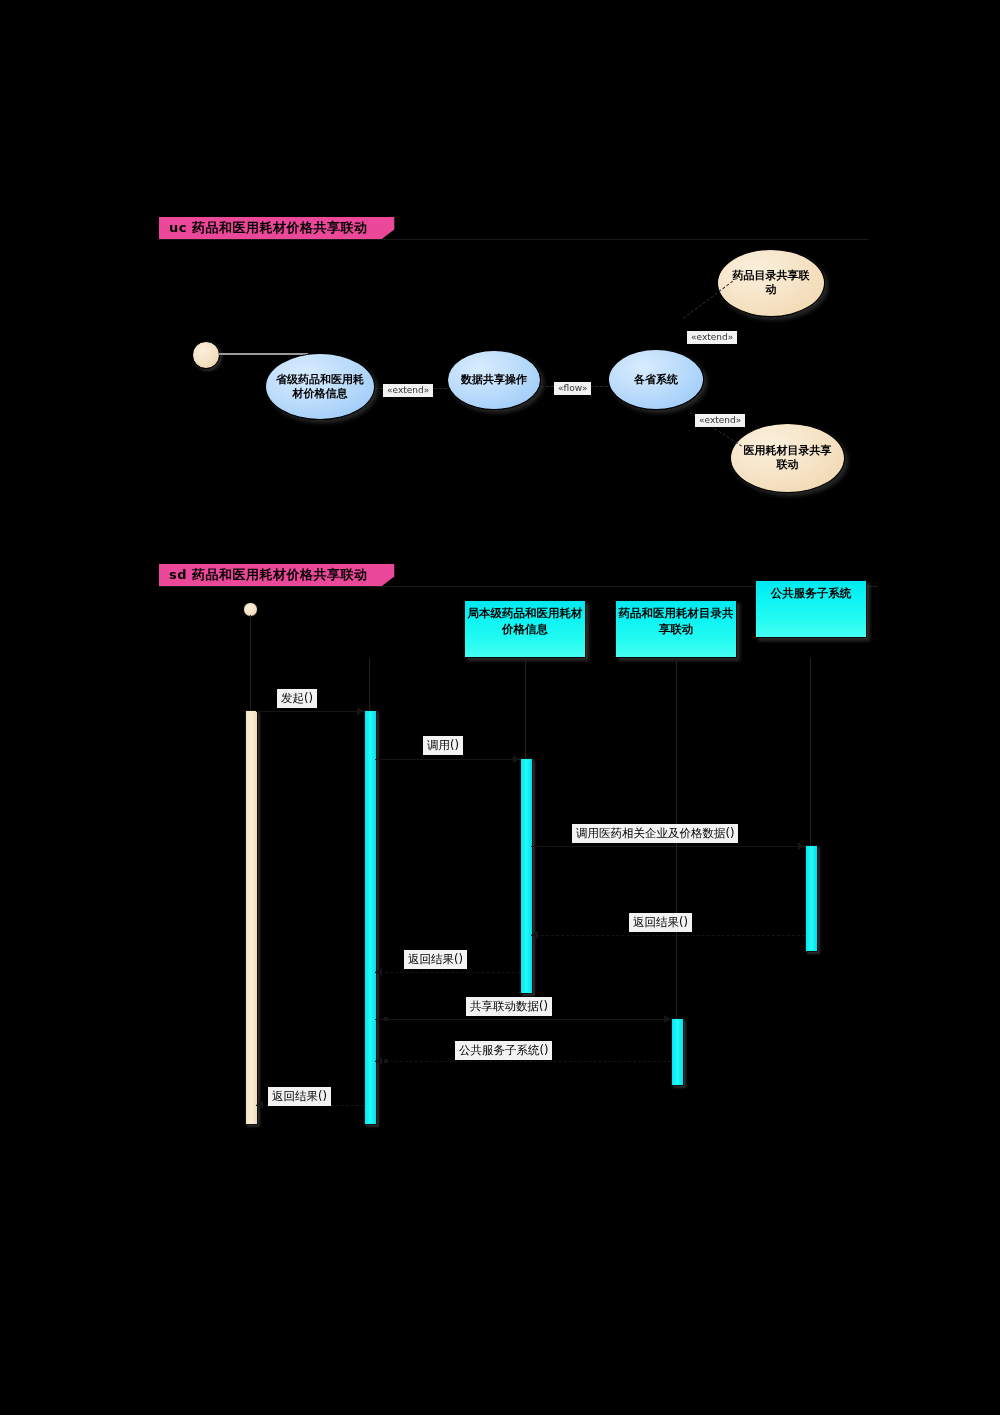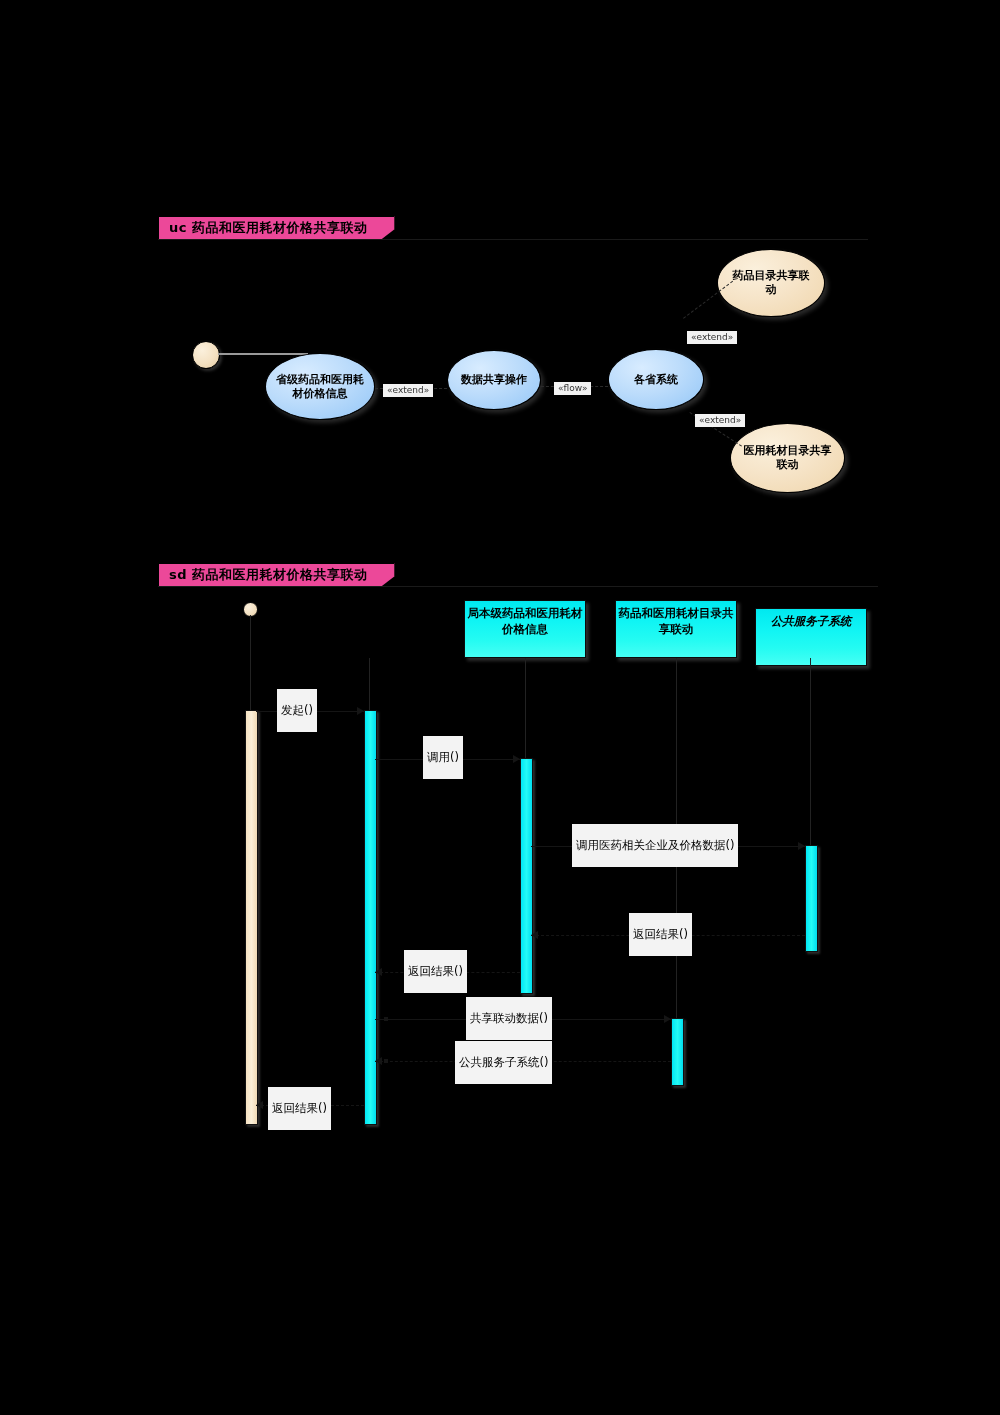--- a/index.html
+++ b/index.html
@@ -139,21 +139,21 @@
   .msg-line.ret {
     background: none;
     border-top: 1px dashed #151515;
     height: 0;
   }
   .msg-label {
     position: absolute;
     background: #f3f3f3;
     color: #000000;
     font-size: 11.5px;
-    padding: 14px 4px;
+    padding: 2px 4px;
     white-space: nowrap;
     line-height: 15px;
   }
   .arrow-head {
     position: absolute;
     width: 0; height: 0;
   }
   .arrow-right {
     border-top: 4px solid transparent;
     border-bottom: 4px solid transparent;
@@ -210,21 +210,21 @@
   <div class="lifeline-stem" style="left:250px; top:615px; height:96px;"></div>
 
   <div class="lifeline-stem" style="left:369px; top:658px; height:52px;"></div>
 
   <div class="lifeline-box" style="left:464px; top:600px; width:122px; height:58px;">局本级药品和医用耗材价格信息</div>
   <div class="lifeline-stem" style="left:525px; top:658px; height:100px;"></div>
 
   <div class="lifeline-box" style="left:615px; top:600px; width:122px; height:58px;">药品和医用耗材目录共享联动</div>
   <div class="lifeline-stem" style="left:676px; top:658px; height:360px;"></div>
 
-  <div class="lifeline-box" style="left:755px; top:608px; width:112px; height:58px;font-style:italic;">公共服务子系统</div>
+  <div class="lifeline-box" style="left:755px; top:580px; width:112px; height:58px;">公共服务子系统</div>
   <div class="lifeline-stem" style="left:810px; top:658px; height:187px;"></div>
 
   <div class="activation act-beige" style="left:245px; top:710px; width:11px; height:413px;"></div>
   <div class="activation act-cyan" style="left:364px; top:710px; width:11px; height:413px;"></div>
   <div class="activation act-cyan" style="left:520px; top:758px; width:11px; height:234px;"></div>
   <div class="activation act-cyan" style="left:671px; top:1018px; width:11px; height:66px;"></div>
   <div class="activation act-cyan" style="left:805px; top:845px; width:11px; height:105px;"></div>
 
   <div class="msg-line" style="left:256px; top:711px; width:108px;"></div>
   <div class="arrow-head arrow-right" style="left:357px; top:707px;"></div>

